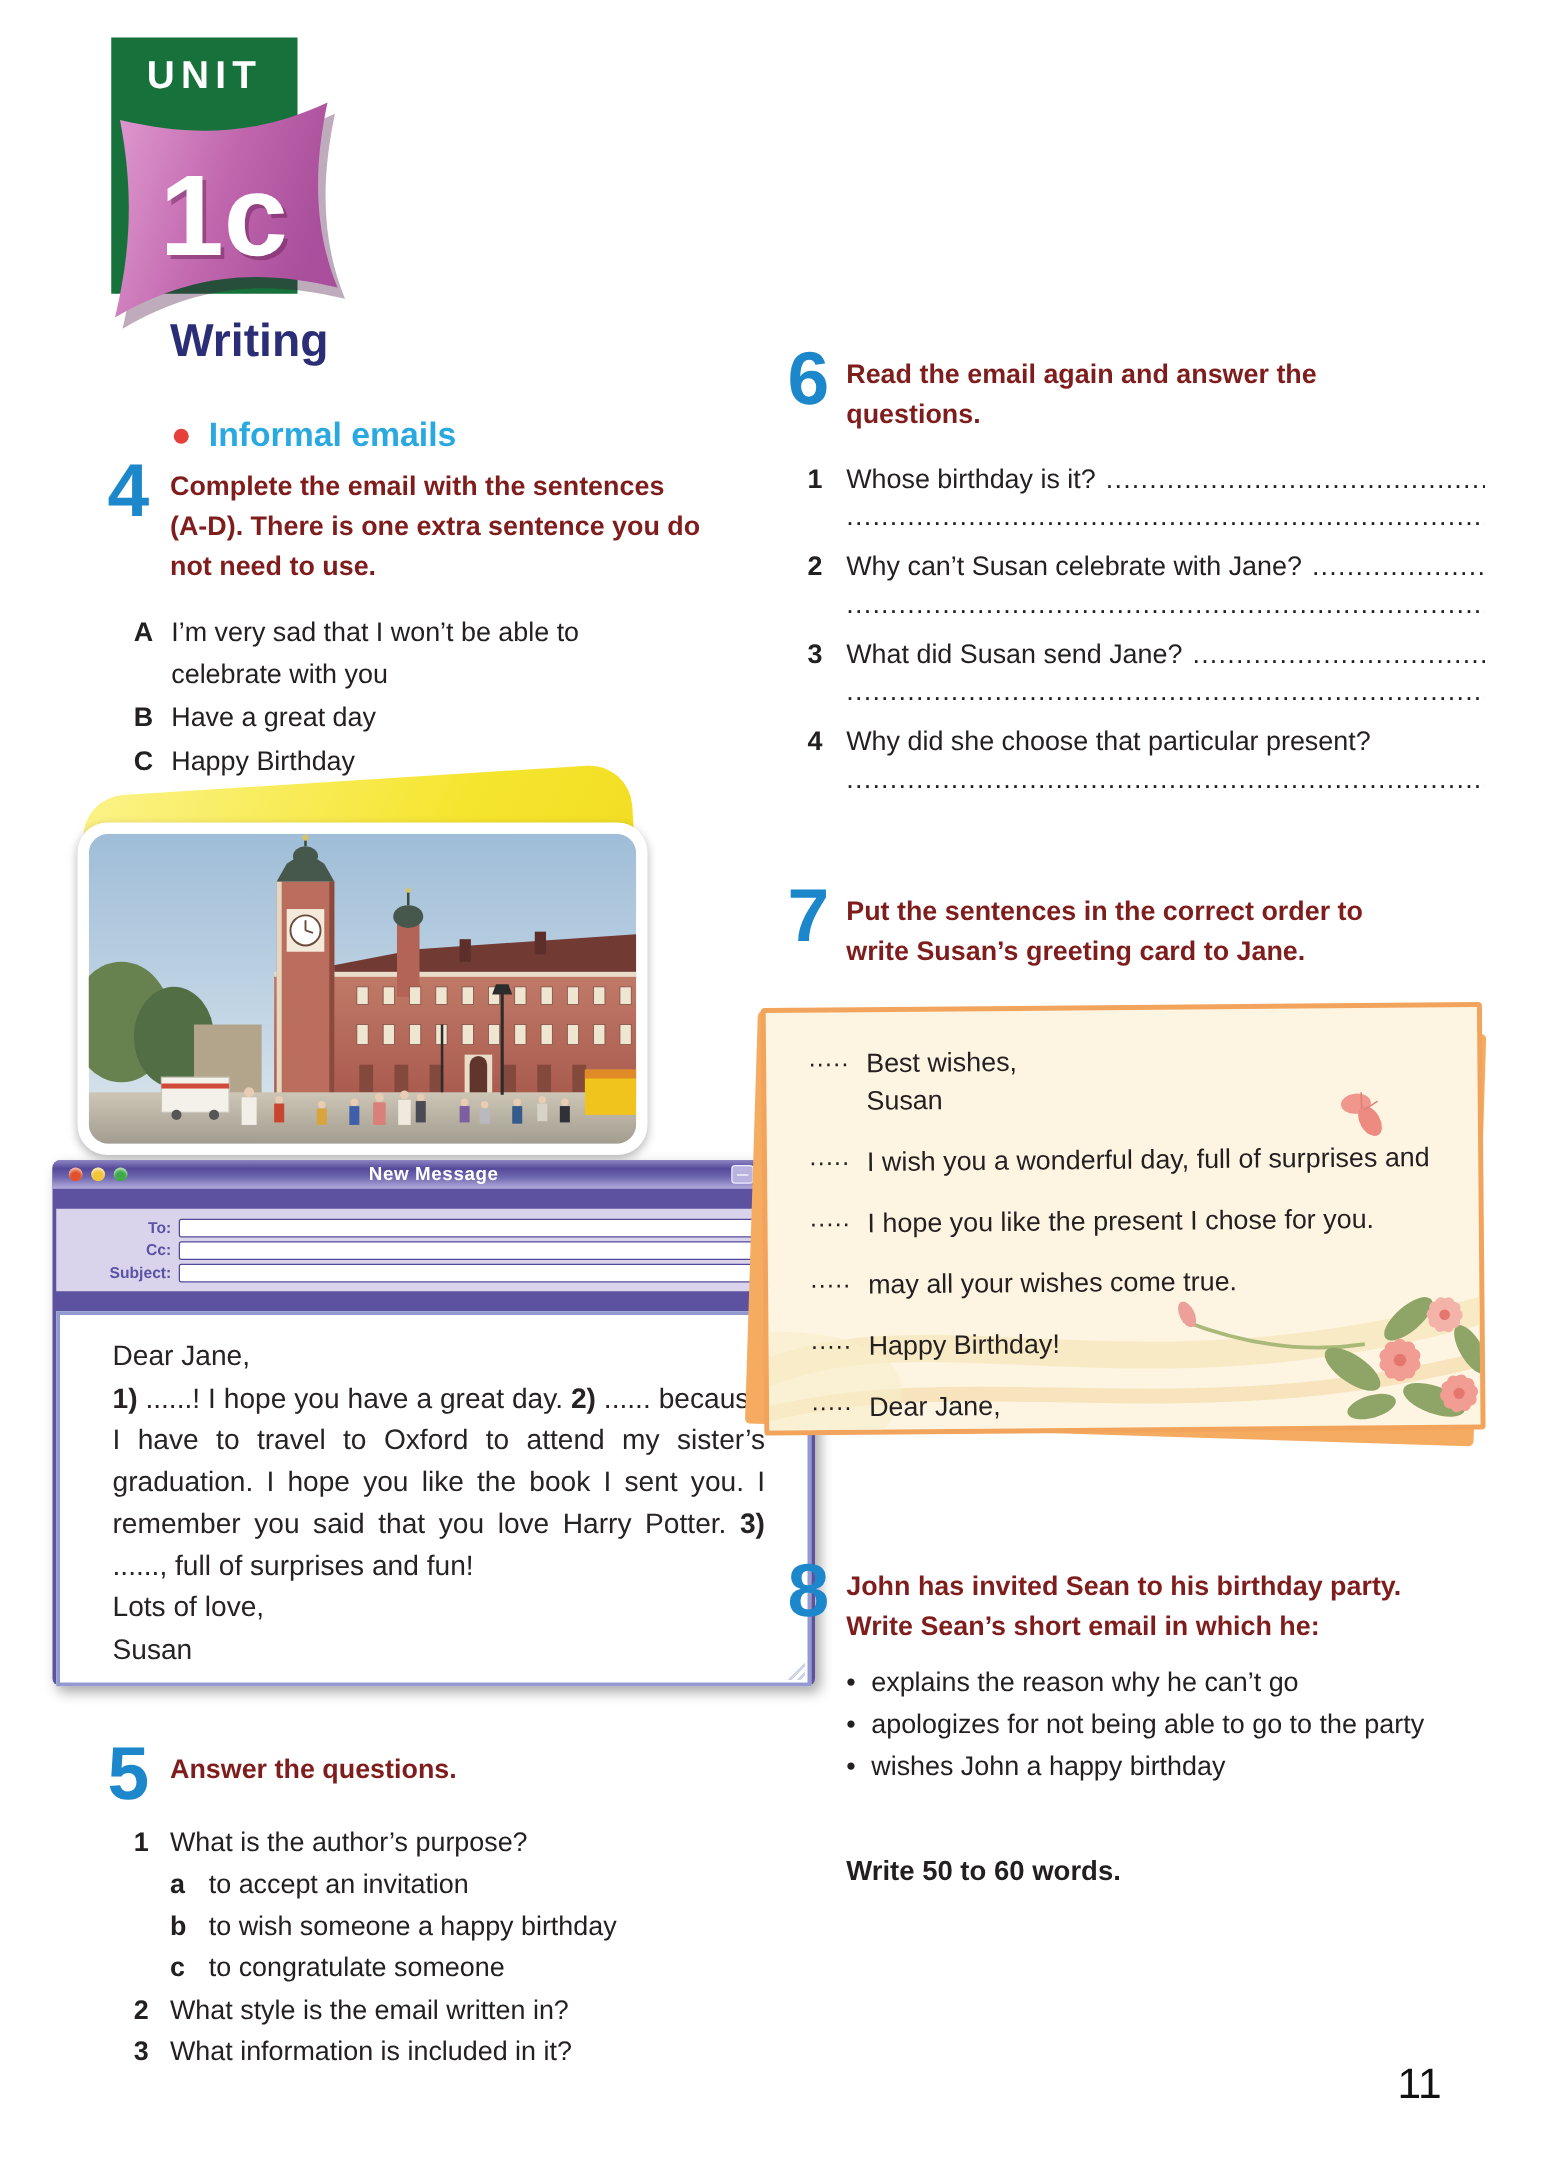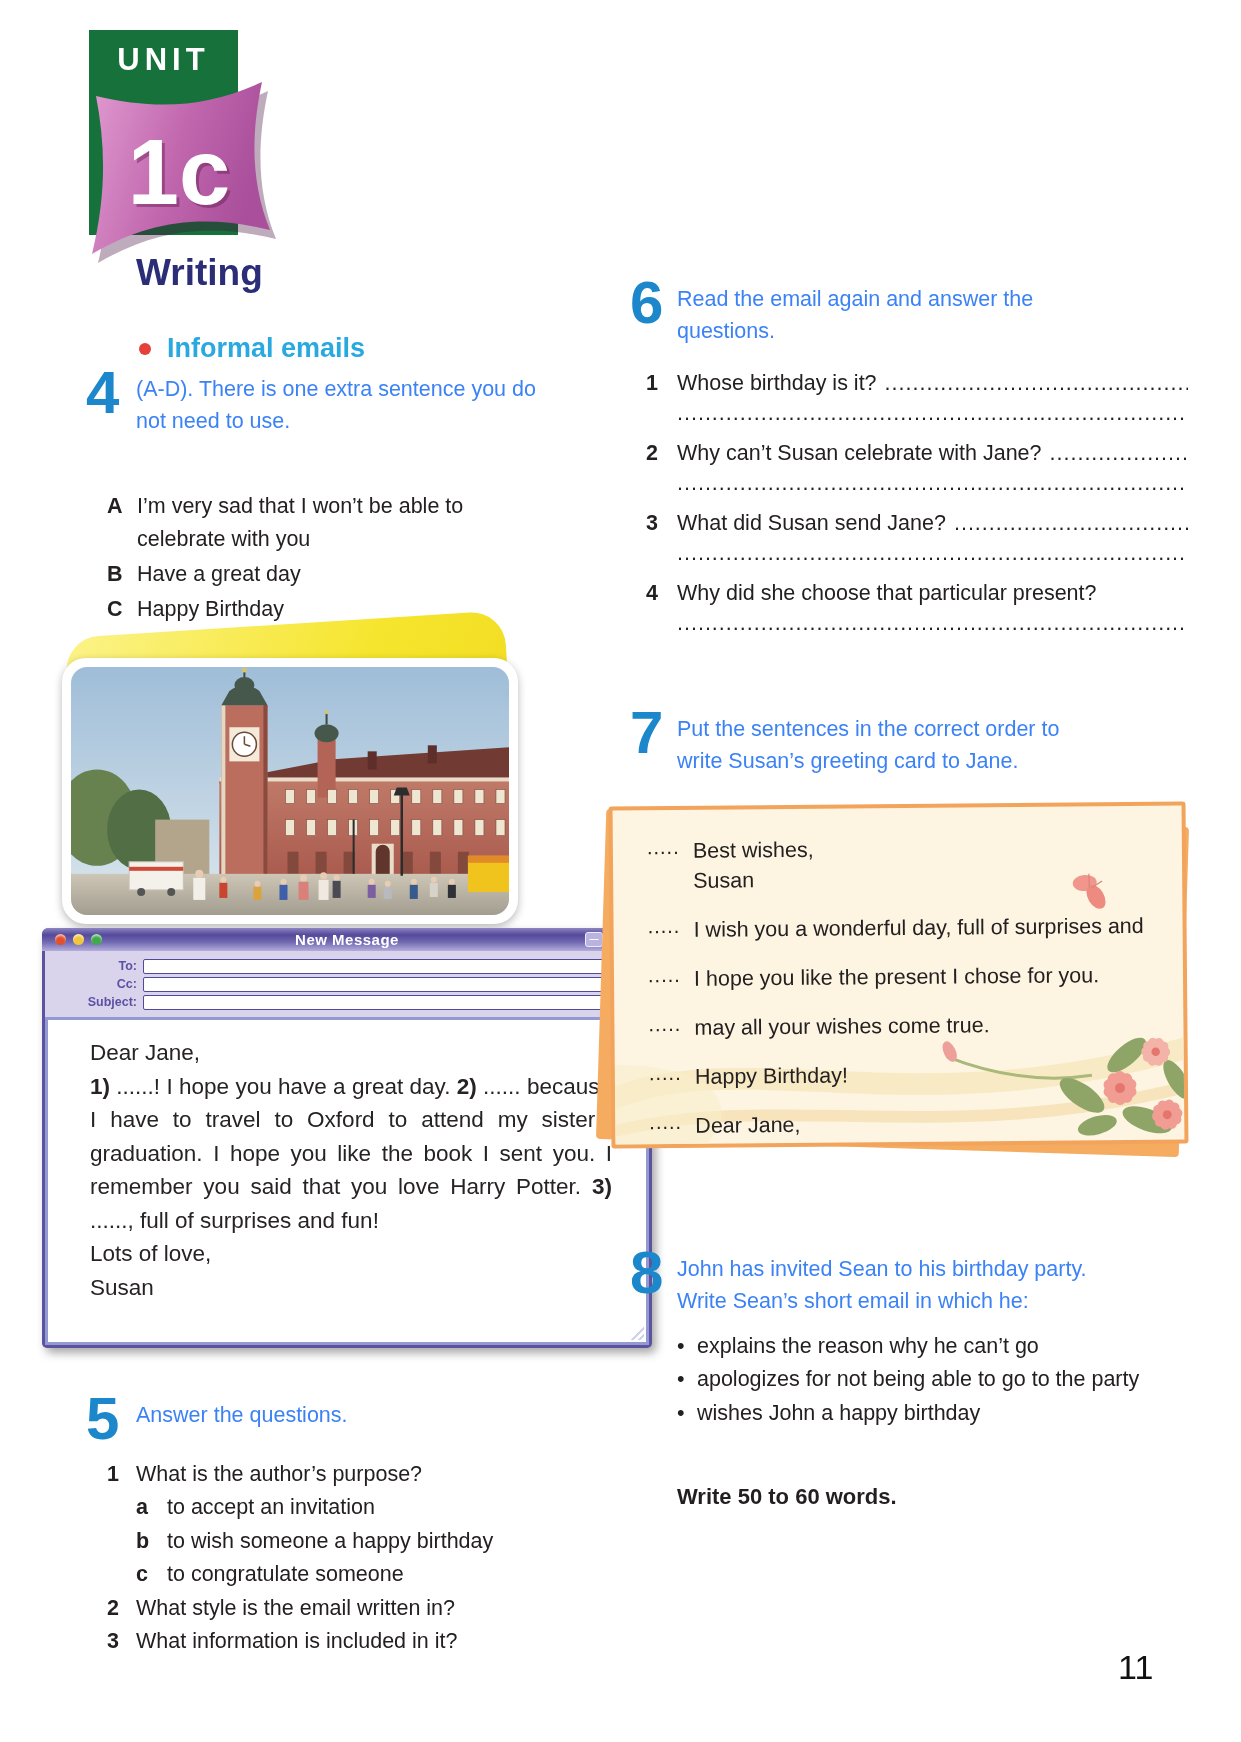--- a/index.html
+++ b/index.html
@@ -16,21 +16,21 @@
   .sec-title{position:absolute;left:136px;top:252px;font-size:37px;font-weight:700;color:#2b2d77;}
   .sec-sub{position:absolute;left:139px;top:319px;display:flex;align-items:center;margin-top:14px;}
   .sec-sub .dot{width:12px;height:12px;border-radius:50%;background:#e6403a;margin-right:16px;}
   .sec-sub .lbl{font-size:27px;font-weight:700;color:#29a9e0;}
 
   
   .ex-head{position:absolute;display:flex;}
   .ex-num{font-size:60px;font-weight:700;color:#1c87cb;width:50px;line-height:.9;flex:none;}
   .ex-num-r{width:47px;}
   .ex-lines{padding-top:7px;}
-  .ex-lines div{font-size:21.5px;font-weight:400;line-height:32px;white-space:nowrap;color:#3b82f6;}
+  .ex-lines div{font-size:21.5px;font-weight:700;line-height:32px;white-space:nowrap;color:#7f1d1d;}
 
   
   .options{position:absolute;left:107px;top:490px;width:428px;}
   .opt{display:flex;font-size:21.5px;line-height:33px;margin-bottom:2px;}
   .opt-letter{width:30px;font-weight:700;flex:none;}
 
   
   .photo-yellow{position:absolute;left:72px;top:624px;width:440px;height:252px;border-radius:34px;
                 transform:rotate(-3.6deg);
                 background:linear-gradient(120deg,#fbf389,#f6e52e 55%,#efd91d);}
@@ -45,21 +45,21 @@
   .titlebar{height:23px;flex:none;position:relative;border-radius:6px 6px 0 0;
             background:linear-gradient(#8d86c2,#55499a 30%,#6f67b0 60%,#b3addc 100%);
             display:flex;align-items:center;justify-content:center;}
   .title{color:#fff;font-weight:700;font-size:15px;letter-spacing:.5px;}
   .tl{position:absolute;left:13px;top:6px;display:flex;gap:7px;}
   .tl span{width:11px;height:11px;border-radius:50%;box-shadow:inset 0 2px 2px rgba(255,255,255,.6);}
   .tl .r{background:#e2512d;} .tl .y{background:#f3c53b;} .tl .g{background:#3fa94b;}
   .wbtns{position:absolute;right:7px;top:4px;display:flex;gap:3px;}
   .wbtn{width:18px;height:15px;background:#b9b3df;border:1px solid #efeaff;border-radius:3px;
         color:#fff;font-size:9px;line-height:13px;text-align:center;font-weight:700;box-sizing:border-box;}
-  .hdr{flex:none;margin:0 3px;background:#d9d4ec;padding:6px 10px 6px 4px;}
+  .hdr{flex:none;margin:16px 3px;background:#d9d4ec;padding:6px 10px 6px 4px;}
   .frow{display:flex;align-items:center;height:18px;}
   .flabel{width:88px;text-align:right;color:#5b51a5;font-weight:700;font-size:12.5px;padding-right:6px;flex:none;}
   .finput{flex:1;height:13px;background:#fff;border:1.5px solid #514a9b;border-radius:2px;padding:0 3px;}
   .bodybox{flex:1;margin:0 3px 3px;background:#fff;border:3px solid #939ad1;position:relative;
            padding:16px 34px 10px 42px;font-size:22.5px;line-height:33.5px;color:#272325;}
   .bodybox p{margin:0;text-align:justify;}
   .bodybox .b{font-weight:700;}
   .fold{position:absolute;right:2px;bottom:2px;width:16px;height:16px;
         background:repeating-linear-gradient(135deg,#ffffff 0 3px,#cfd3ea 3px 5px);
         clip-path:polygon(100% 0,100% 100%,0 100%);}
@@ -127,20 +127,21 @@
 
   <div class="sec-title">Writing</div>
   <div class="sec-sub">
     <span class="dot"></span>
     <span class="lbl">Informal emails</span>
   </div>
 
   <div class="ex-head" style="left:86px;top:366px;">
     <span class="ex-num">4</span>
     <span class="ex-lines">
+      <div>Complete the email with the sentences</div>
       <div>(A-D). There is one extra sentence you do</div>
       <div>not need to use.</div>
     </span>
   </div>
   <div class="options">
     <div class="opt">
       <span class="opt-letter">A</span>
       <span>I’m very sad that I won’t be able to celebrate with you</span>
     </div>
     <div class="opt">

